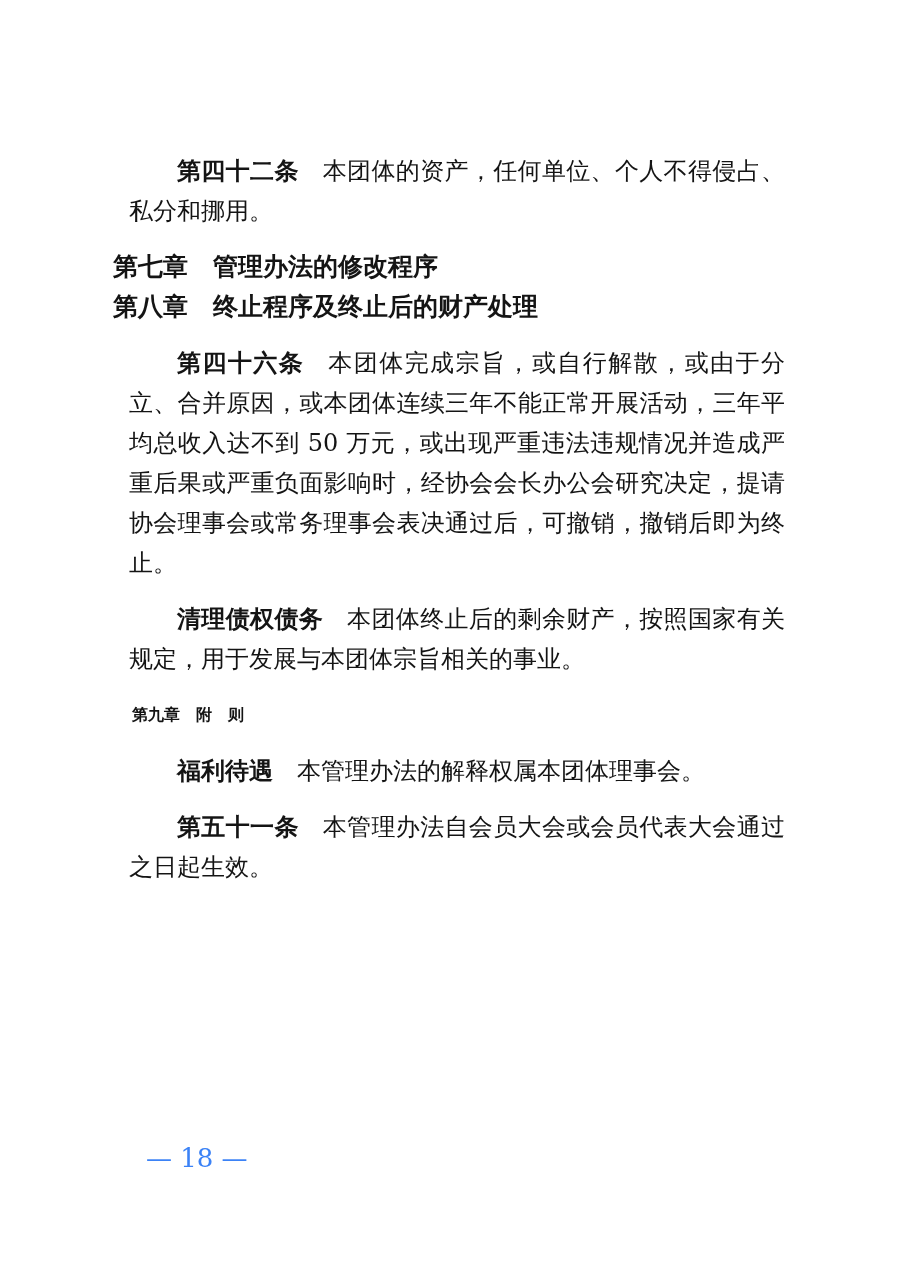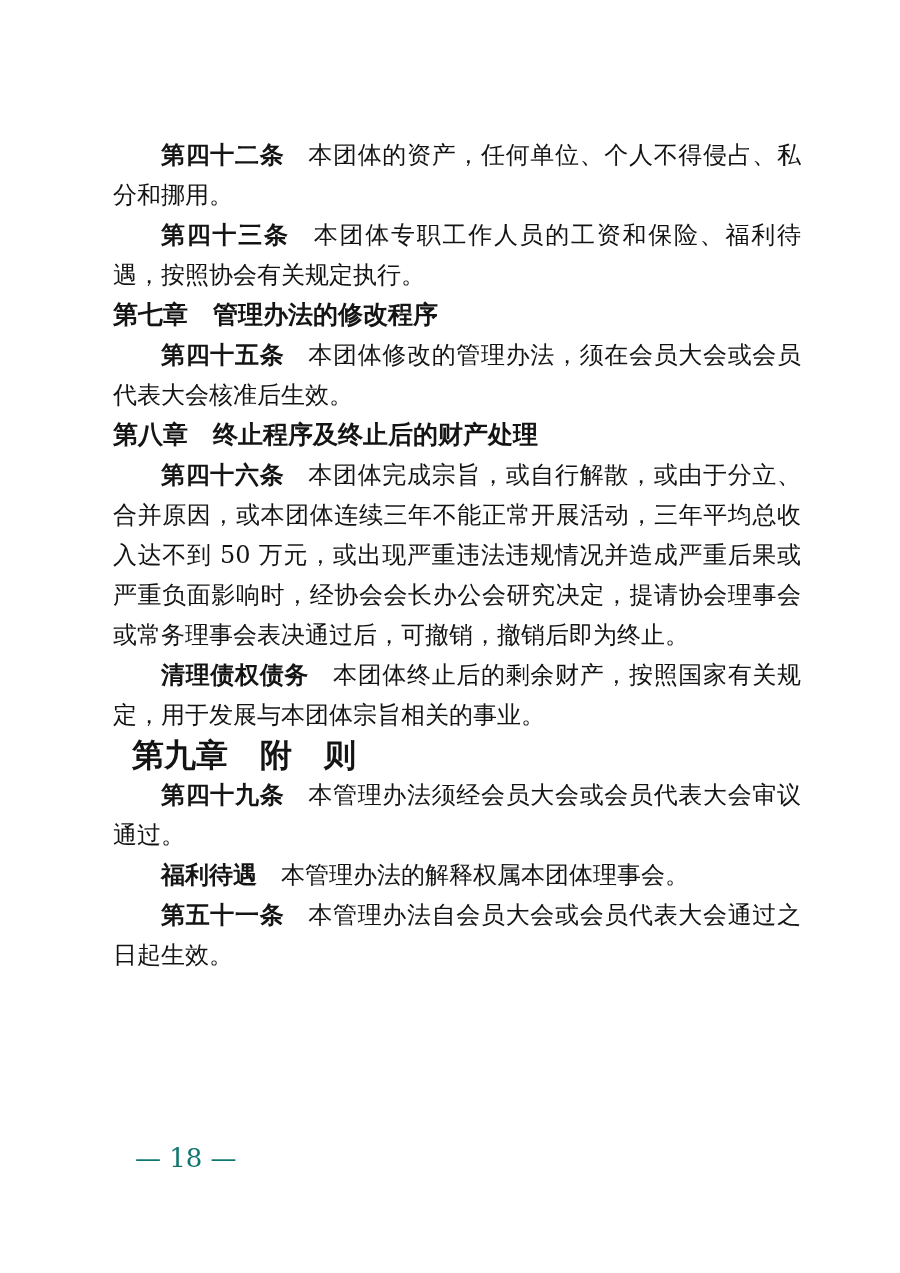--- a/index.html
+++ b/index.html
@@ -23,66 +23,63 @@
   .content {
     position: absolute;
     left: 113px;
     top: 135px;
     width: 688px;
     font-size: 24px;
     line-height: 40px;
     text-align: justify;
   }
   p.article {
-    margin: 0;
+    margin: 16px;
     text-indent: 2em;
   }
   .art-num {
     font-weight: bold;
     margin-right: 1em;
   }
   .chapter-center {
     margin: 0;
     text-align: left;
     font-family: "DejaVu Sans", sans-serif;
     font-weight: bold;
     font-size: 25px;
     line-height: 40px;
   }
   .chapter-left {
     margin: 0;
     text-align: left;
     padding-left: 19px;
     font-family: "DejaVu Sans", sans-serif;
     font-weight: bold;
-    font-size: 32px;
+    font-size: 16px;
     line-height: 40px;
   }
   .footer {
     position: absolute;
-    left: 135px;
+    left: 146px;
     top: 1143px;
     font-size: 26px;
     line-height: 30px;
     font-family: "DejaVu Serif", serif;
-    color: #0f766e;
+    color: #3b82f6;
     white-space: pre;
   }
 </style>
 </head>
 <body>
 
 <div class="page">
   <div class="content">
       <p class="article"><b class="art-num">第四十二条</b><span>本团体的资产，任何单位、个人不得侵占、私分和挪用。</span></p>
-      <p class="article"><b class="art-num">第四十三条</b><span>本团体专职工作人员的工资和保险、福利待遇，按照协会有关规定执行。</span></p>
       <div class="chapter-center">第七章　管理办法的修改程序</div>
-      <p class="article"><b class="art-num">第四十五条</b><span>本团体修改的管理办法，须在会员大会或会员代表大会核准后生效。</span></p>
       <div class="chapter-center">第八章　终止程序及终止后的财产处理</div>
       <p class="article"><b class="art-num">第四十六条</b><span>本团体完成宗旨，或自行解散，或由于分立、合并原因，或本团体连续三年不能正常开展活动，三年平均总收入达不到 50 万元，或出现严重违法违规情况并造成严重后果或严重负面影响时，经协会会长办公会研究决定，提请协会理事会或常务理事会表决通过后，可撤销，撤销后即为终止。</span></p>
       <p class="article"><b class="art-num">清理债权债务</b><span>本团体终止后的剩余财产，按照国家有关规定，用于发展与本团体宗旨相关的事业。</span></p>
       <div class="chapter-left">第九章　附　则</div>
-      <p class="article"><b class="art-num">第四十九条</b><span>本管理办法须经会员大会或会员代表大会审议通过。</span></p>
       <p class="article"><b class="art-num">福利待遇</b><span>本管理办法的解释权属本团体理事会。</span></p>
       <p class="article"><b class="art-num">第五十一条</b><span>本管理办法自会员大会或会员代表大会通过之日起生效。</span></p>
     </div>
   <div class="footer">— 18 —</div>
 </div>
 
 </body></html>

